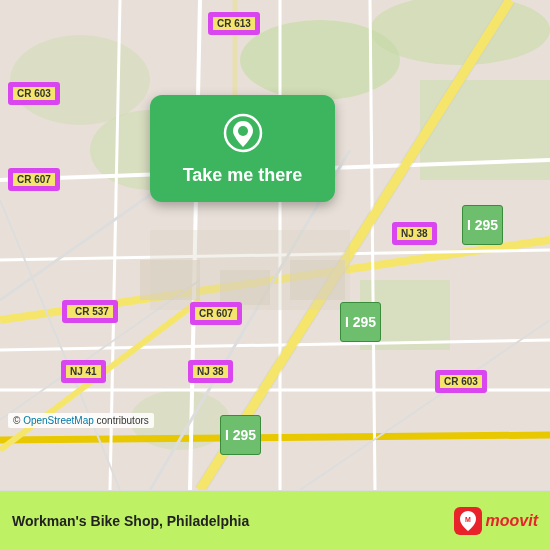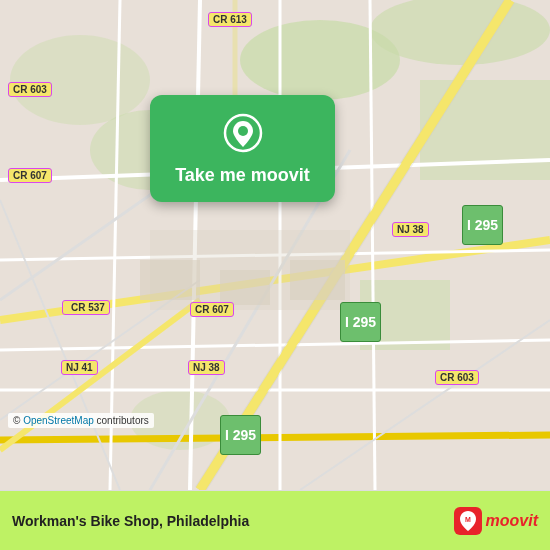--- a/index.html
+++ b/index.html
@@ -96,21 +96,21 @@
       font-size: 18px;
       font-weight: 600;
       color: #ffffff;
       white-space: nowrap;
     }
 
     
     .road-label {
       position: absolute;
       background: #f5e66b;
-      border: 1px solid #d946ef;
+      border: 5px solid #d946ef;
       border-radius: 3px;
       font-size: 10px;
       font-weight: bold;
       padding: 1px 4px;
       color: #333;
     }
 
     .road-label-green {
       position: absolute;
       background: #6dbf6d;
@@ -189,21 +189,21 @@
   <div class="road-label" style="top:370px; left:435px;">CR 603</div>
 
   <div class="popup-card">
     <svg class="popup-pin" viewBox="0 0 40 40" xmlns="http://www.w3.org/2000/svg">
 
       <circle cx="20" cy="20" r="18" fill="none" stroke="white" stroke-width="2.5"></circle>
 
       <path d="M20 8 C14 8 10 13 10 18 C10 24 20 34 20 34 C20 34 30 24 30 18 C30 13 26 8 20 8 Z" fill="white"></path>
       <circle cx="20" cy="18" r="5" fill="#3cb55e"></circle>
     </svg>
-    <span class="popup-label">Take me moovit</span>
+    <span class="popup-label">Take me there</span>
   </div>
 
   <div class="osm-attribution">
     © <span style="color:#0078a8; cursor:pointer;">OpenStreetMap</span> contributors
   </div>
 </div>
 
 <div id="bottom-bar">
   <span id="place-name">Workman's Bike Shop, Philadelphia</span>
 

